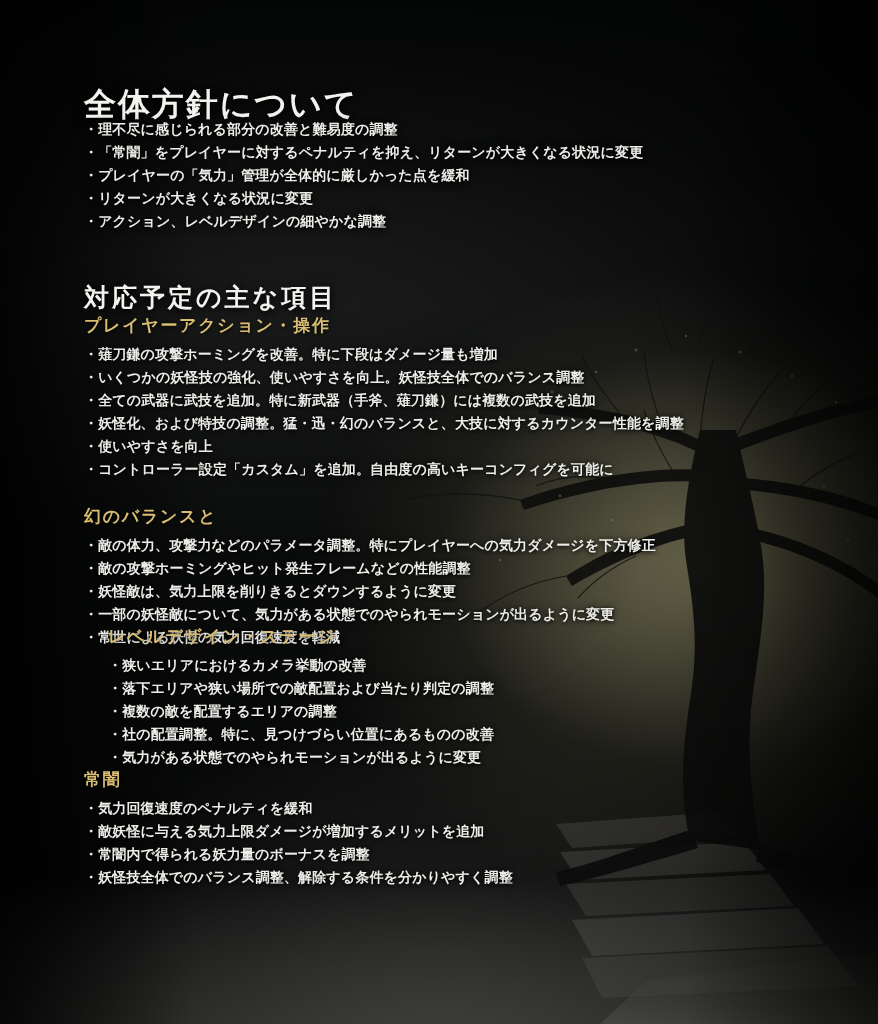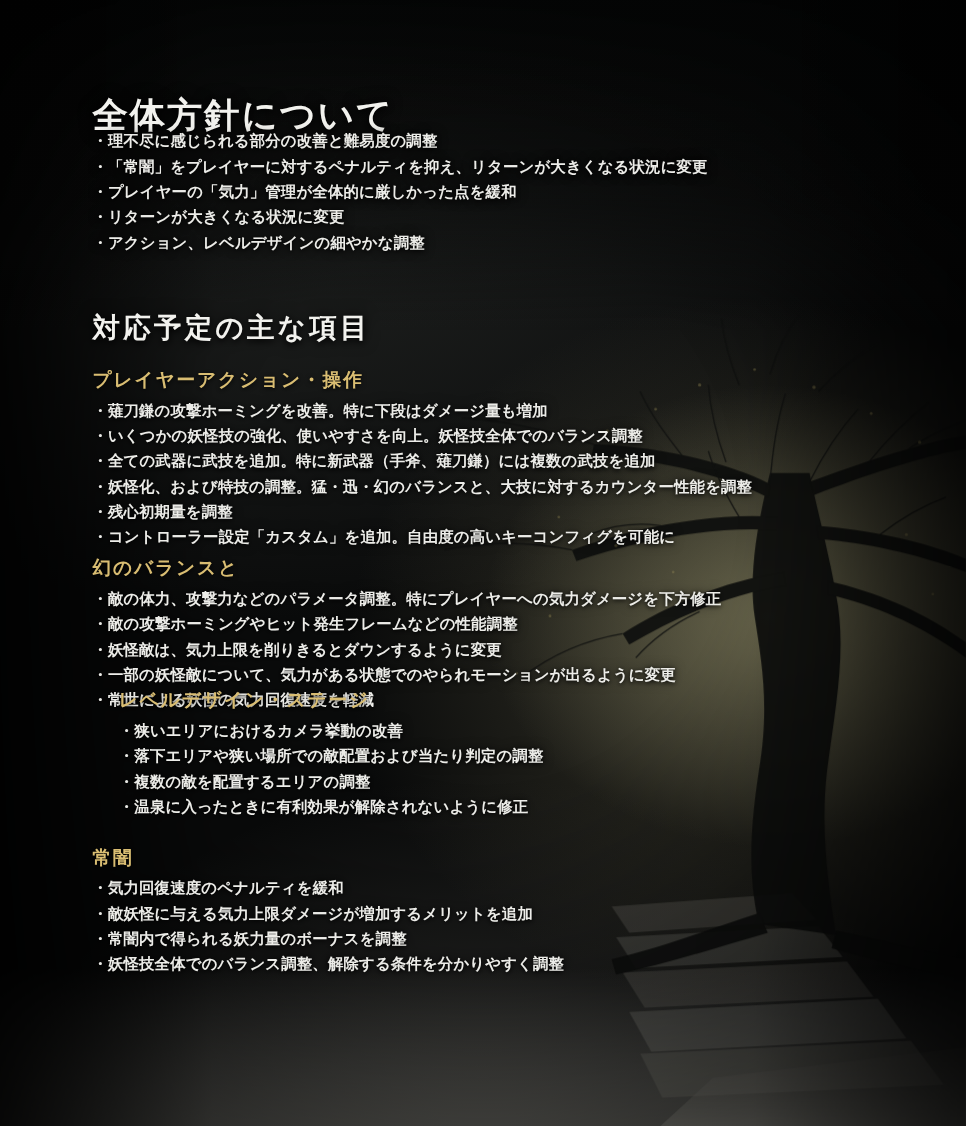--- a/index.html
+++ b/index.html
@@ -93,21 +93,21 @@
   .section-heading {
     color: #d9bd72;
     font-size: 17px;
     letter-spacing: 0.10em;
     margin: 0 0 6px 0;
     text-shadow: 0 1px 5px rgba(0,0,0,0.95);
     white-space: nowrap;
   }
   .section .bullets { position: static; }
 
-  #section-player { top: 314px; margin-top: 20px; }
+  #section-player { top: 314px; }
   #section-enemy  { top: 505px; }
   #section-level  { top: 625px; margin-left: 24px; }
   #section-dark   { top: 768px; }
 </style>
 </head>
 <body>
 
 <div id="page">
 
   <div class="bg-art">
@@ -209,21 +209,21 @@
 
     <h1 class="h1" id="title-items">対応予定の主な項目</h1>
 
     <div class="section" id="section-player">
       <h2 class="section-heading">プレイヤーアクション・操作</h2>
       <ul class="bullets">
         <li>薙刀鎌の攻撃ホーミングを改善。特に下段はダメージ量も増加</li>
         <li>いくつかの妖怪技の強化、使いやすさを向上。妖怪技全体でのバランス調整</li>
         <li>全ての武器に武技を追加。特に新武器（手斧、薙刀鎌）には複数の武技を追加</li>
         <li>妖怪化、および特技の調整。猛・迅・幻のバランスと、大技に対するカウンター性能を調整</li>
-        <li>残心初期量を調整</li>
+        <li>使いやすさを向上</li>
         <li>コントローラー設定「カスタム」を追加。自由度の高いキーコンフィグを可能に</li>
       </ul>
     </div>
 
     <div class="section" id="section-enemy">
       <h2 class="section-heading">幻のバランスと</h2>
       <ul class="bullets">
         <li>敵の体力、攻撃力などのパラメータ調整。特にプレイヤーへの気力ダメージを下方修正</li>
         <li>敵の攻撃ホーミングやヒット発生フレームなどの性能調整</li>
         <li>妖怪敵は、気力上限を削りきるとダウンするように変更</li>
@@ -231,21 +231,22 @@
         <li>常世による妖怪の気力回復速度を軽減</li>
       </ul>
     </div>
 
     <div class="section" id="section-level">
       <h2 class="section-heading">レベルデザイン・ステージ</h2>
       <ul class="bullets">
         <li>狭いエリアにおけるカメラ挙動の改善</li>
         <li>落下エリアや狭い場所での敵配置および当たり判定の調整</li>
         <li>複数の敵を配置するエリアの調整</li>
-        <li>温泉に入ったときに有利効果が解除されないように修正</li>
+        <li>社の配置調整。特に、見つけづらい位置にあるものの改善</li>
+        <li>気力がある状態でのやられモーションが出るように変更</li>
       </ul>
     </div>
 
     <div class="section" id="section-dark">
       <h2 class="section-heading">常闇</h2>
       <ul class="bullets">
         <li>気力回復速度のペナルティを緩和</li>
         <li>敵妖怪に与える気力上限ダメージが増加するメリットを追加</li>
         <li>常闇内で得られる妖力量のボーナスを調整</li>
         <li>妖怪技全体でのバランス調整、解除する条件を分かりやすく調整</li>

